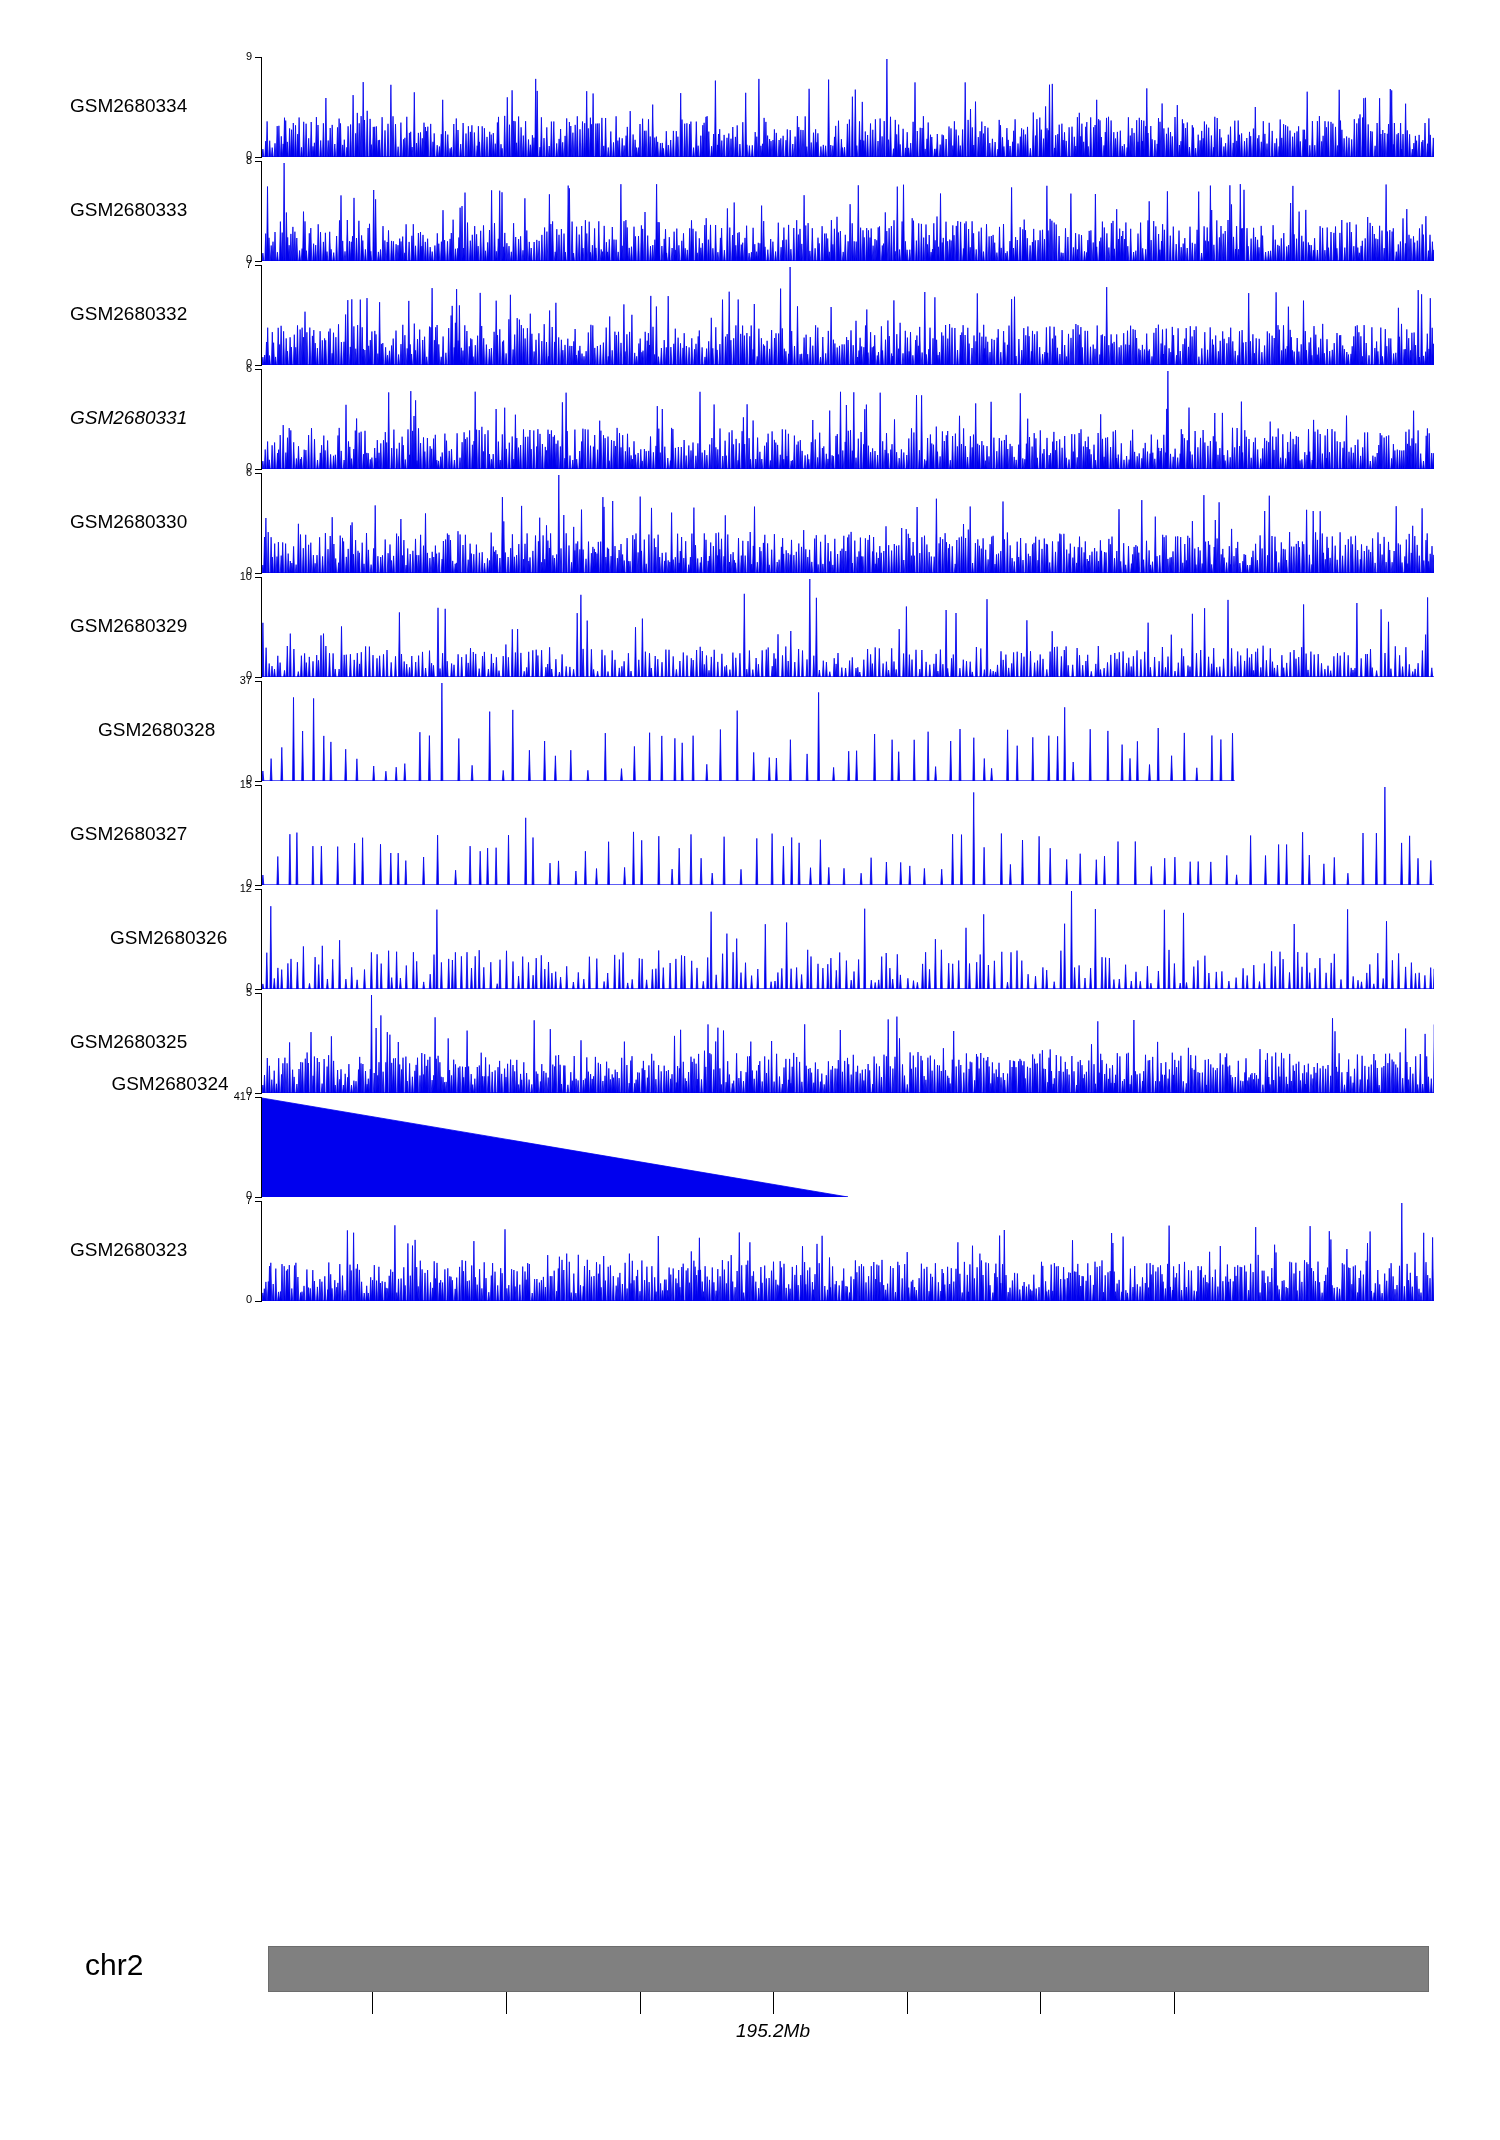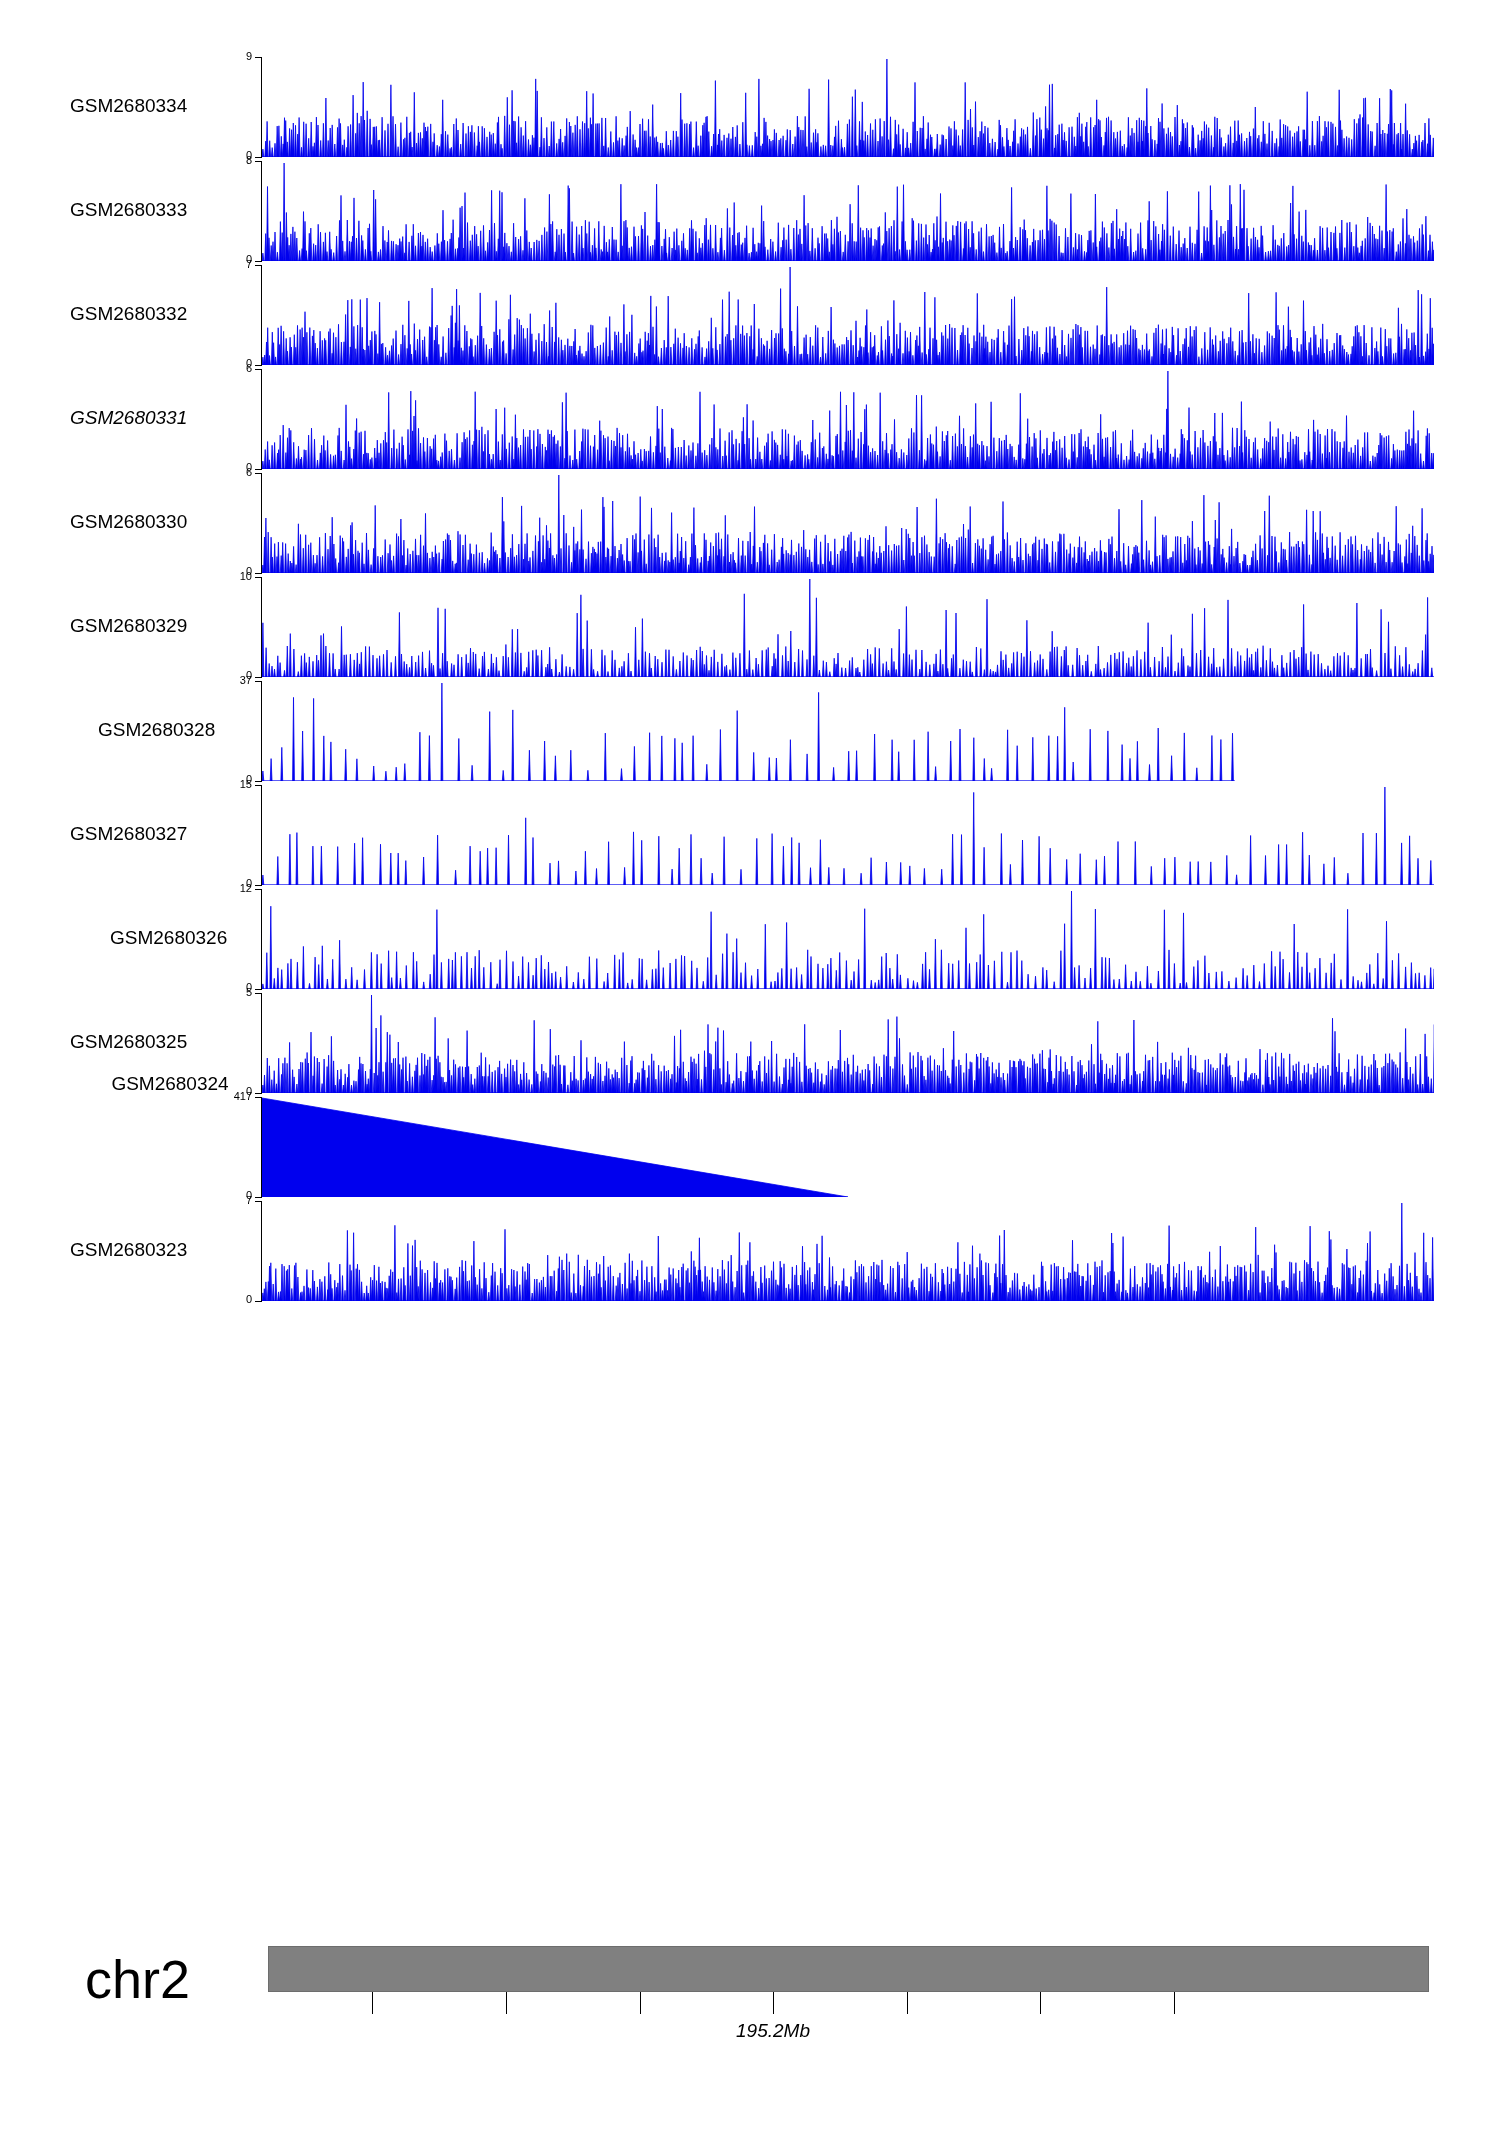--- a/index.html
+++ b/index.html
@@ -57,21 +57,21 @@
     position: absolute;
     left: 0;
     top: 1930px;
     width: 1500px;
     height: 180px;
   }
   #chrom-name {
     position: absolute;
     left: 85px;
     top: 18px;
-    font-size: 54px;
+    font-size: 30px;
     color: #000;
   }
   #chrom-bar {
     position: absolute;
     left: 268px;
     top: 16px;
     width: 1161px;
     height: 46px;
     background: #808080;
     border: 1px solid #6d6d6d;

